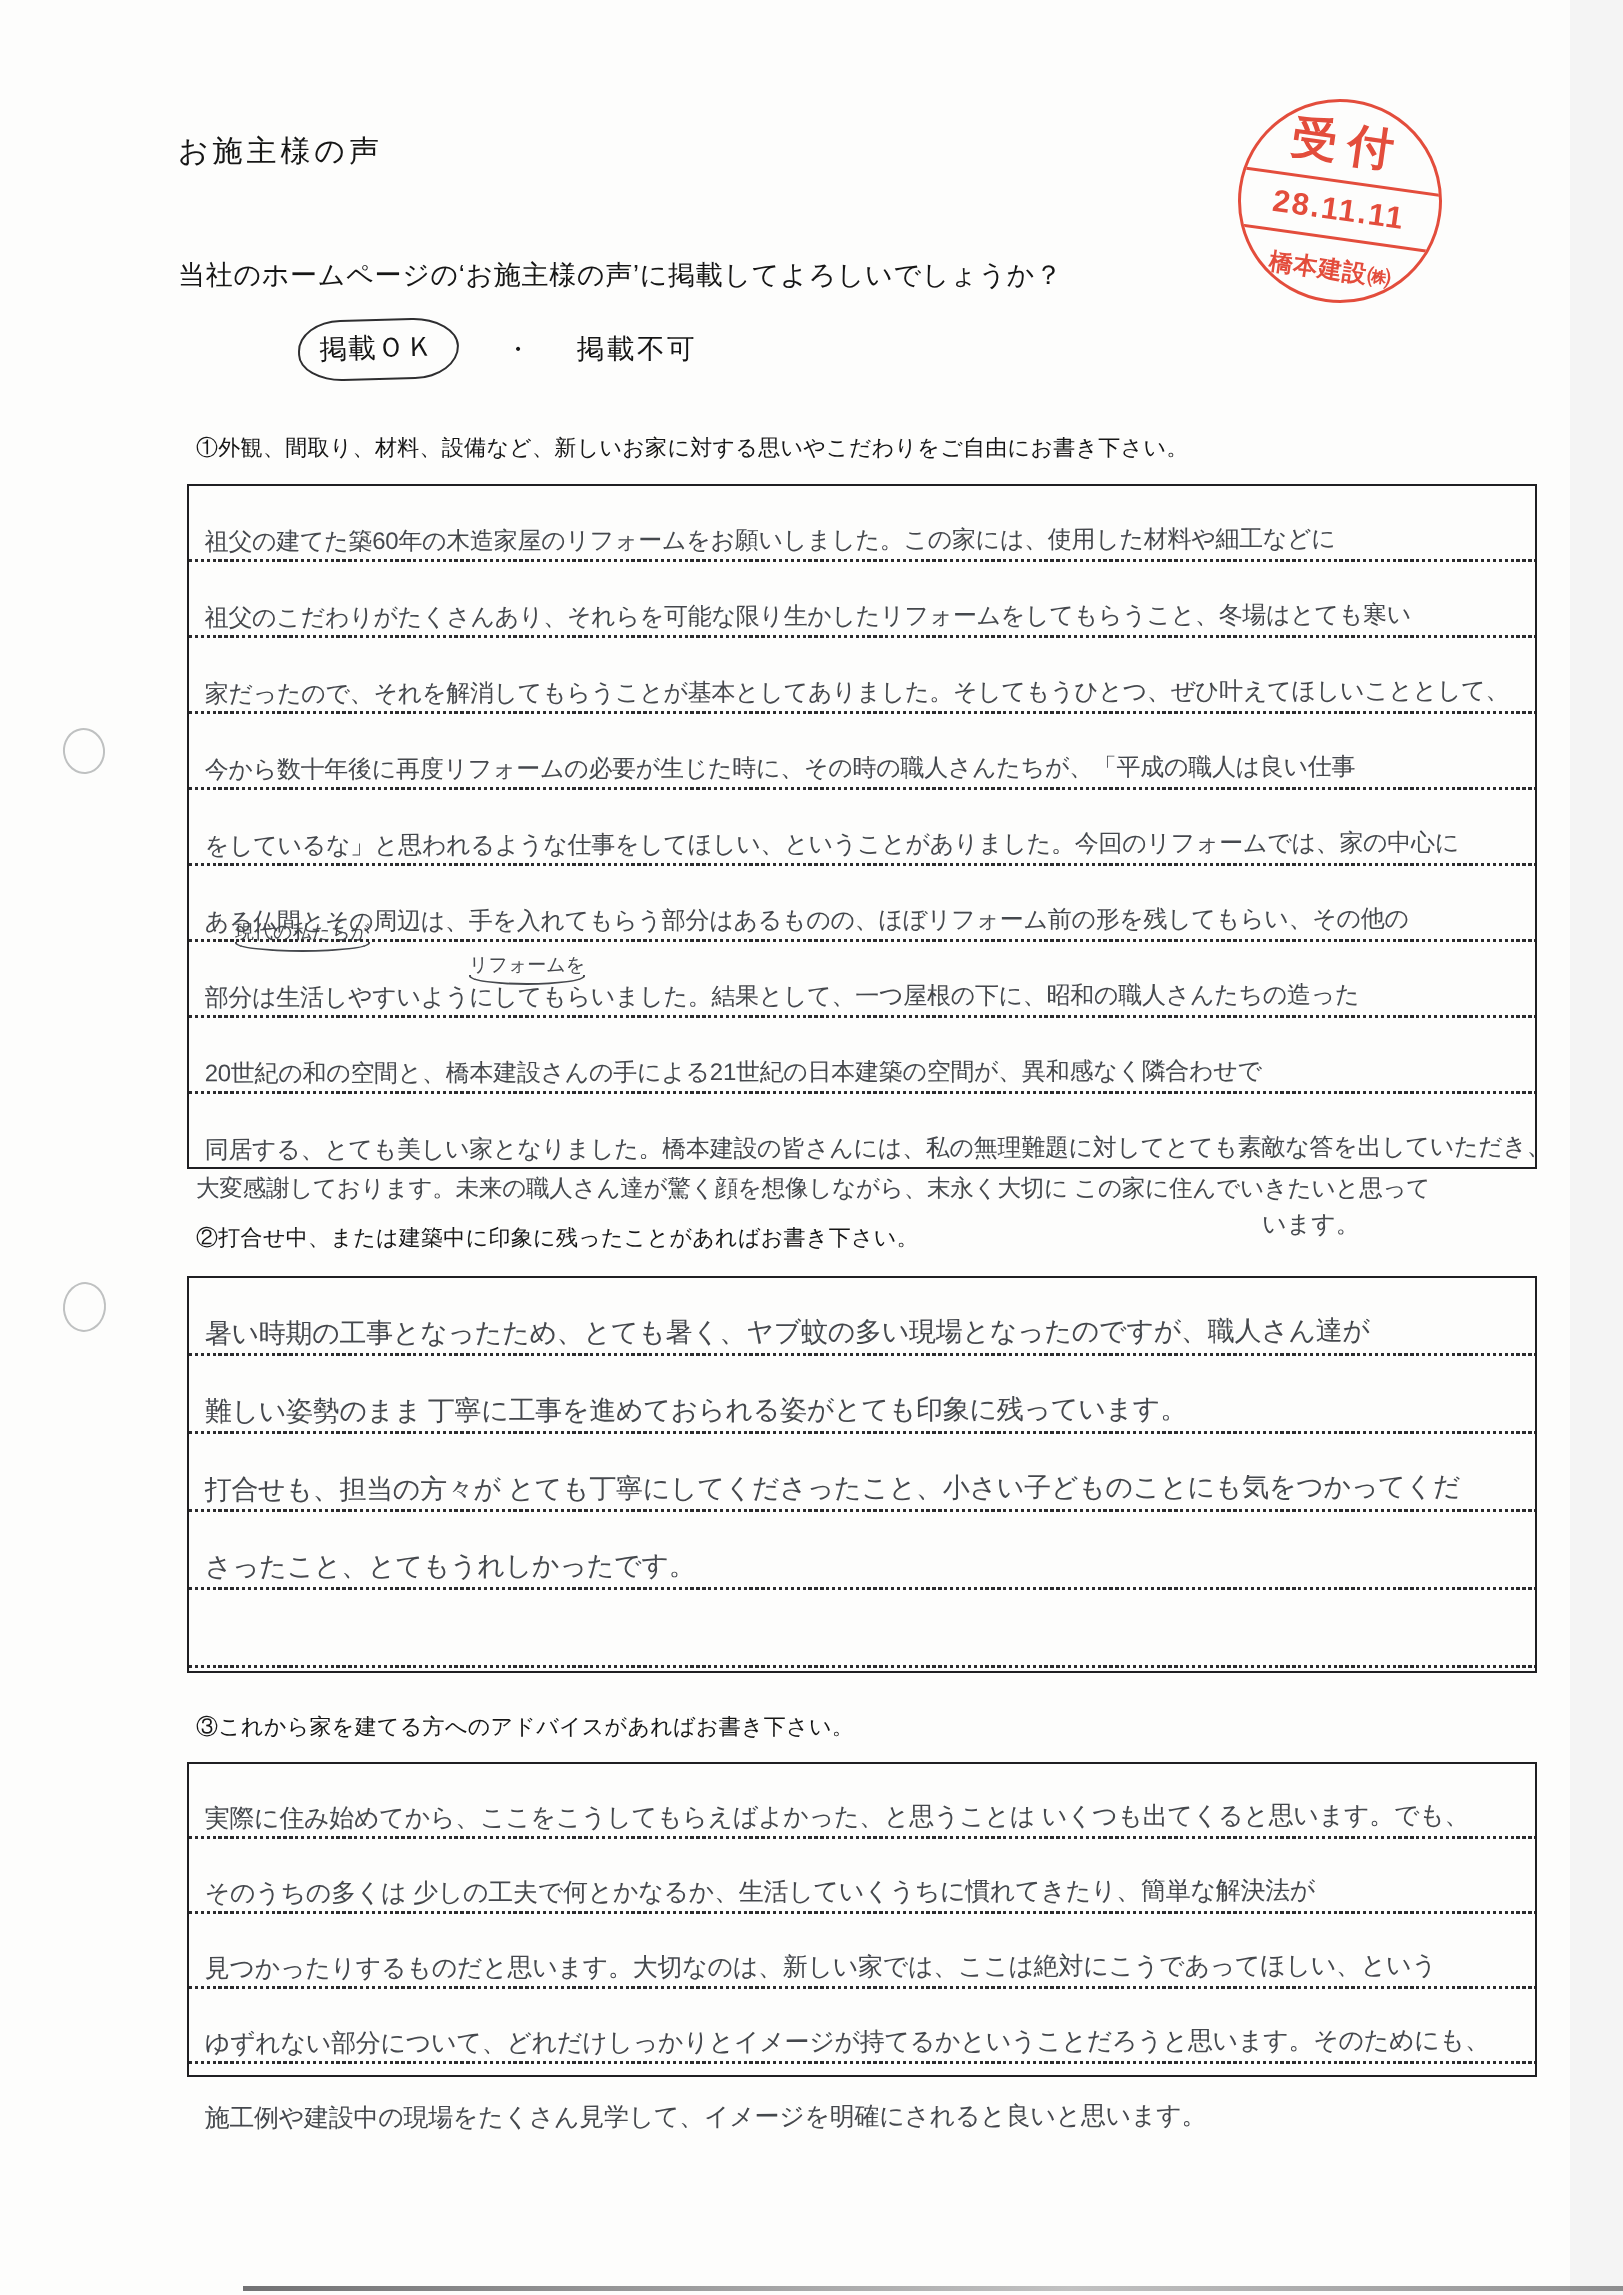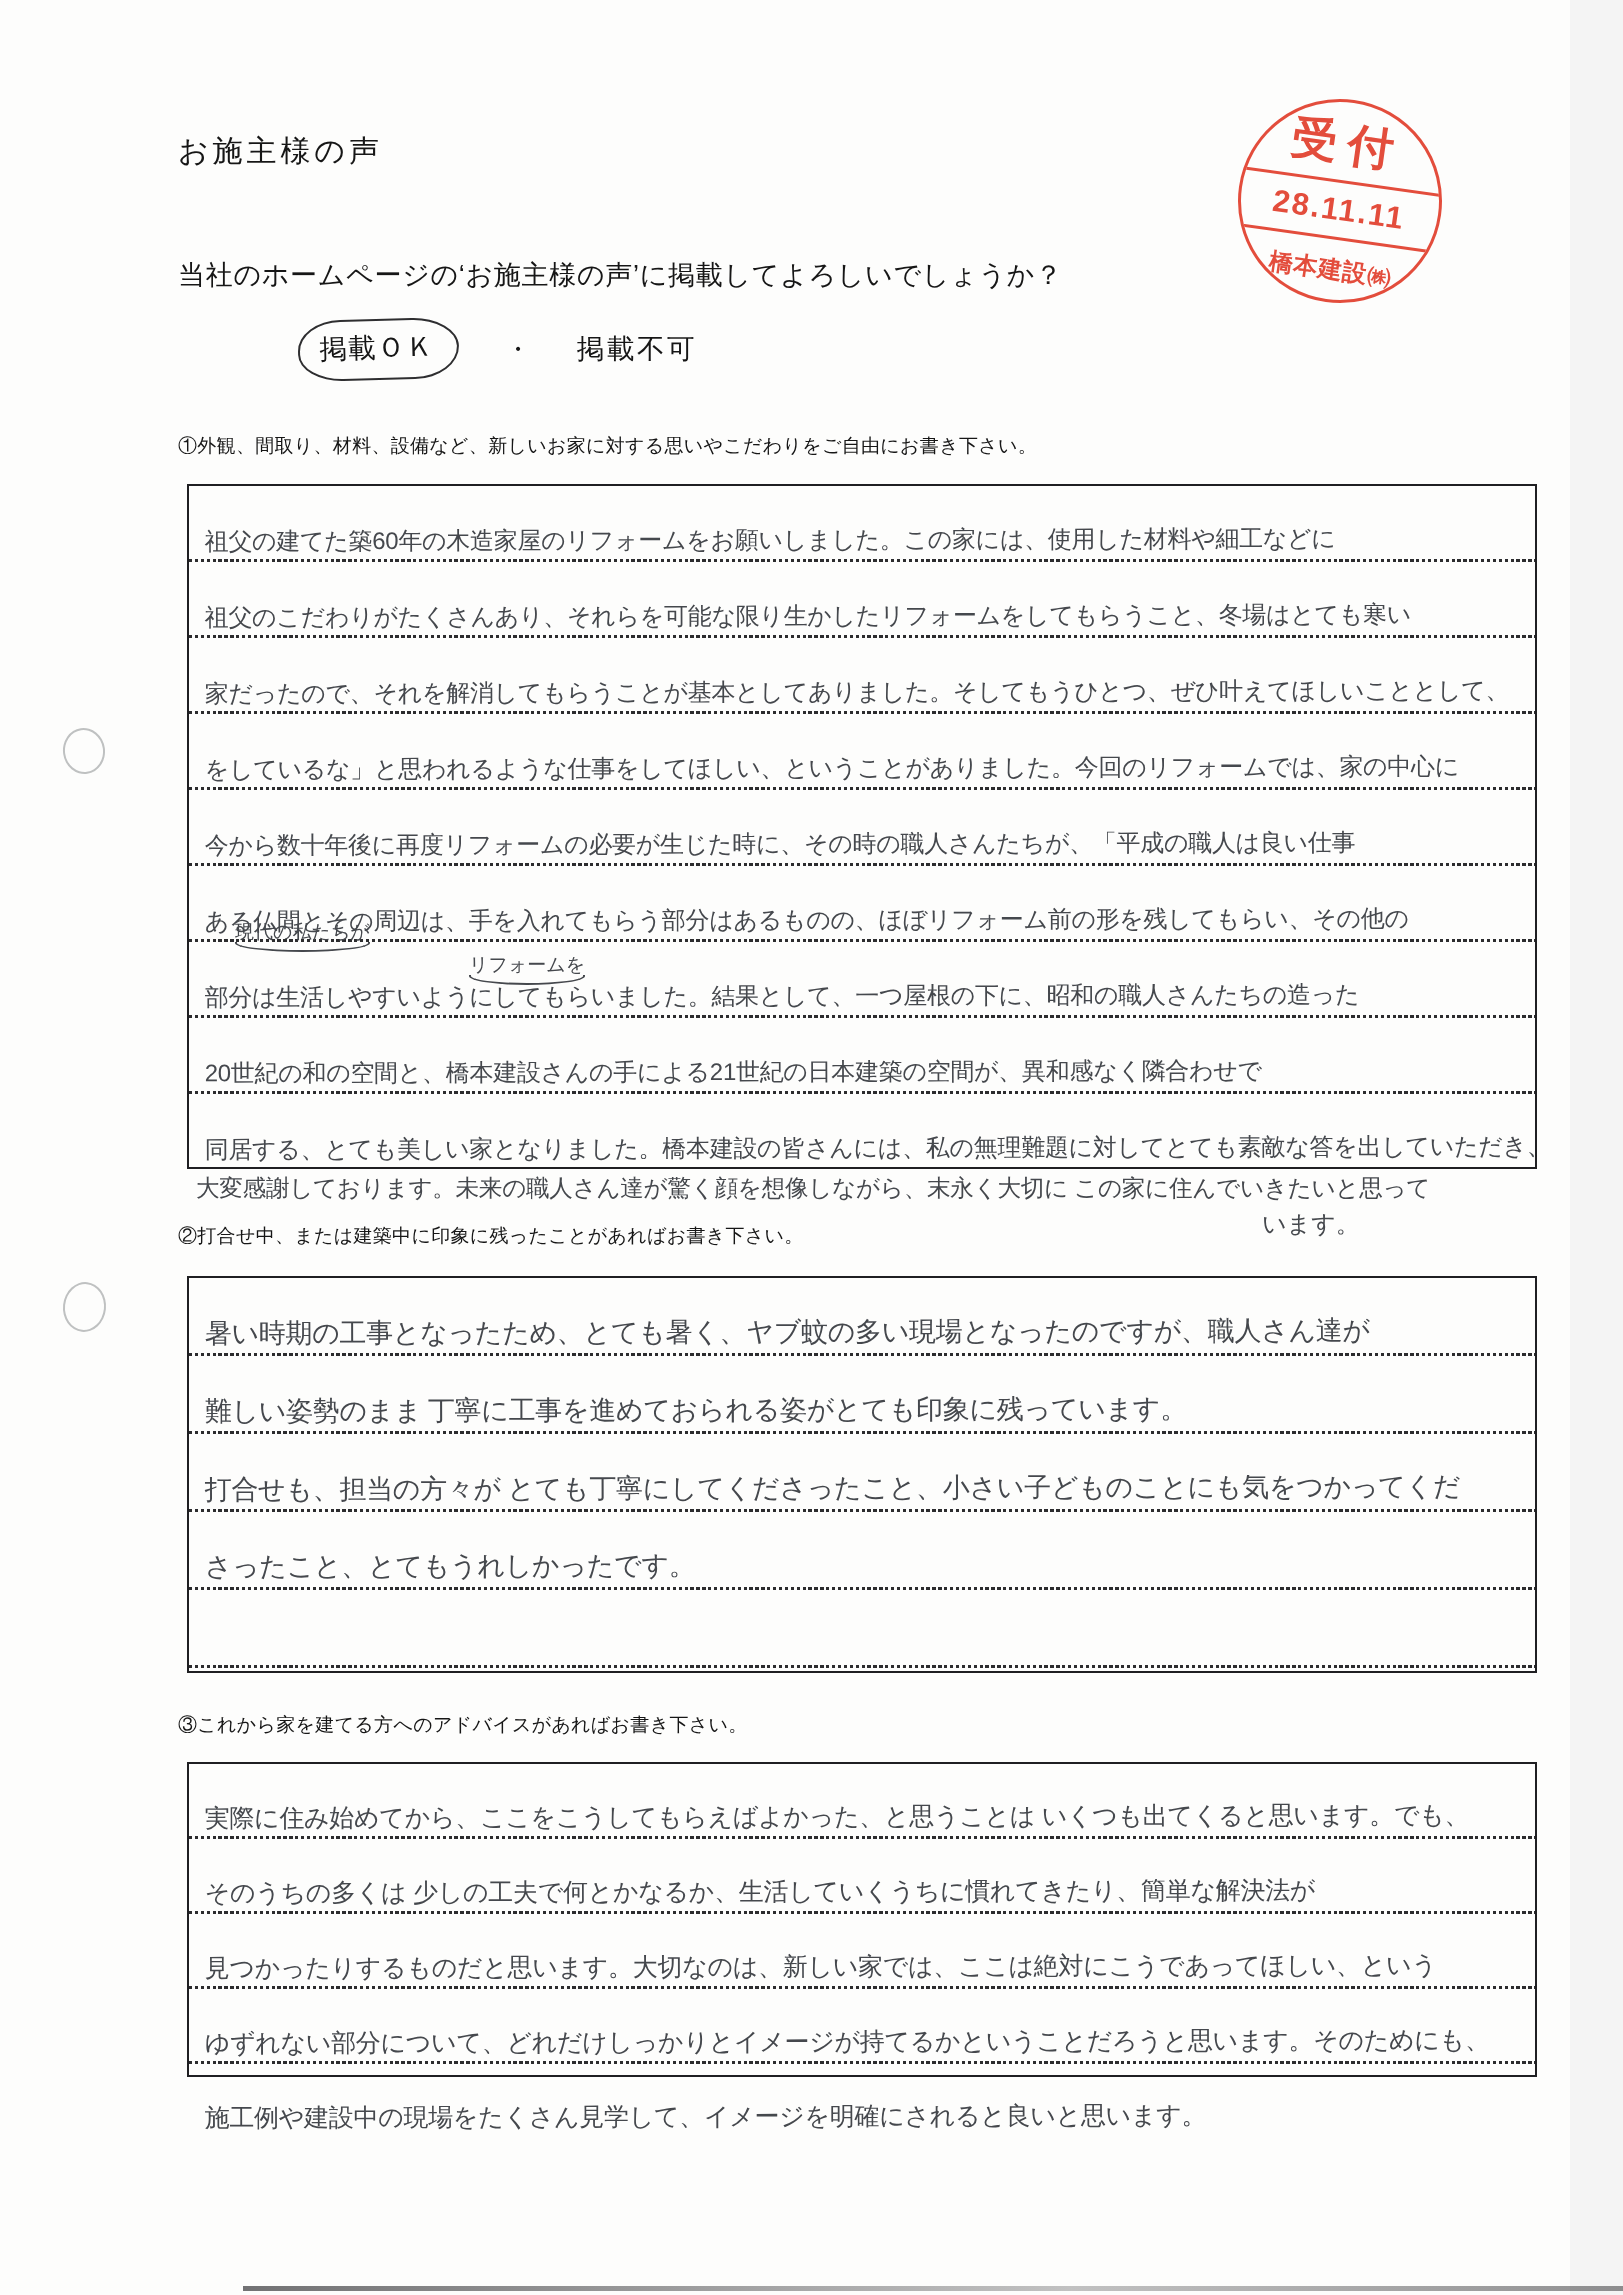--- a/index.html
+++ b/index.html
@@ -29,22 +29,22 @@
     display:inline-block;
     border:2.6px solid #2e2e30;
     border-radius:48% 52% 50% 50% / 90% 85% 95% 80%;
     padding:9.2px 22px 11.8px 19.6px;
     transform:rotate(-1.5deg);
     letter-spacing:1.3px;
   }
   .dot{font-size:26px;}
   .opt-ng{letter-spacing:2.6px;}
   .q{
-    position:absolute;left:178px;
-    font-size:19px;letter-spacing:0.3px;
+    position:absolute;left:196px;
+    font-size:22px;letter-spacing:0.3px;
   }
   .q1{top:433px;}
   .q2{top:1223px;}
   .q3{top:1712px;}
 
   
   .answer-box{
     position:absolute;left:187px;width:1350px;
     border:2.6px solid #1f1f22;
     box-sizing:border-box;
@@ -170,24 +170,24 @@
         <div class="hand-line">
           <span class="hand-text">祖父の建てた築60年の木造家屋のリフォームをお願いしました。この家には、使用した材料や細工などに</span>
         </div>
         <div class="hand-line">
           <span class="hand-text">祖父のこだわりがたくさんあり、それらを可能な限り生かしたリフォームをしてもらうこと、冬場はとても寒い</span>
         </div>
         <div class="hand-line">
           <span class="hand-text">家だったので、それを解消してもらうことが基本としてありました。そしてもうひとつ、ぜひ叶えてほしいこととして、</span>
         </div>
         <div class="hand-line">
+          <span class="hand-text">今から数十年後に再度リフォームの必要が生じた時に、その時の職人さんたちが、「平成の職人は良い仕事</span>
+        </div>
+        <div class="hand-line">
           <span class="hand-text">をしているな」と思われるような仕事をしてほしい、ということがありました。今回のリフォームでは、家の中心に</span>
-        </div>
-        <div class="hand-line">
-          <span class="hand-text">今から数十年後に再度リフォームの必要が生じた時に、その時の職人さんたちが、「平成の職人は良い仕事</span>
         </div>
         <div class="hand-line">
           <span class="hand-text">ある仏間とその周辺は、手を入れてもらう部分はあるものの、ほぼリフォーム前の形を残してもらい、その他の</span>
         </div>
         <div class="hand-line">
           <span class="hand-text">部分は生活しやすいようにしてもらいました。結果として、一つ屋根の下に、昭和の職人さんたちの造った</span>
         </div>
         <div class="hand-line">
           <span class="hand-text">20世紀の和の空間と、橋本建設さんの手による21世紀の日本建築の空間が、異和感なく隣合わせで</span>
         </div>

